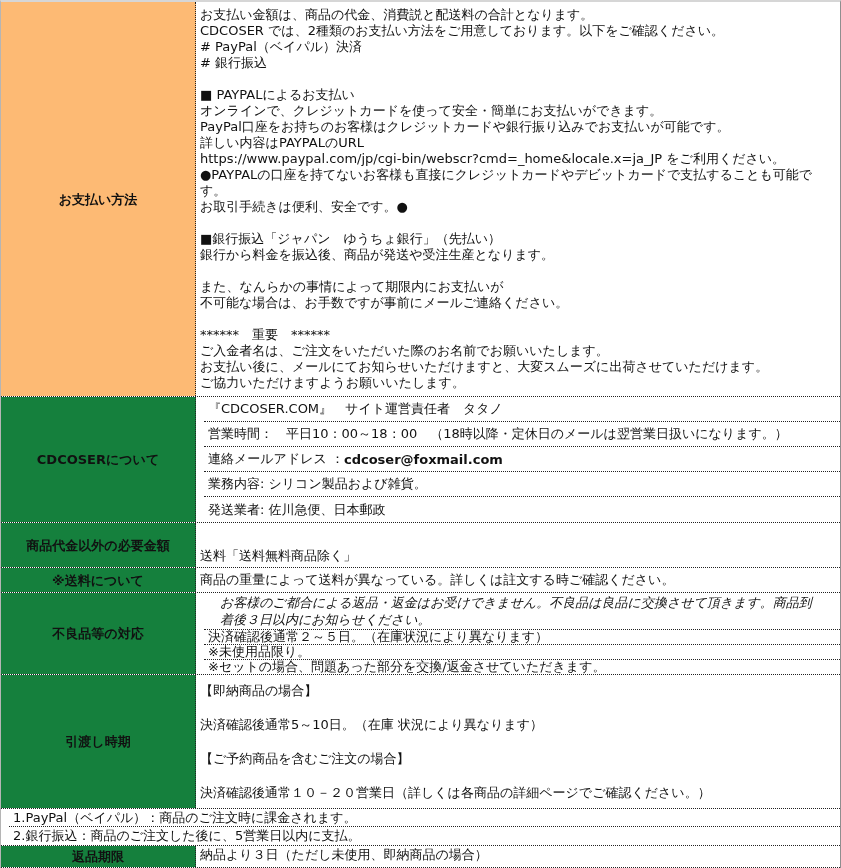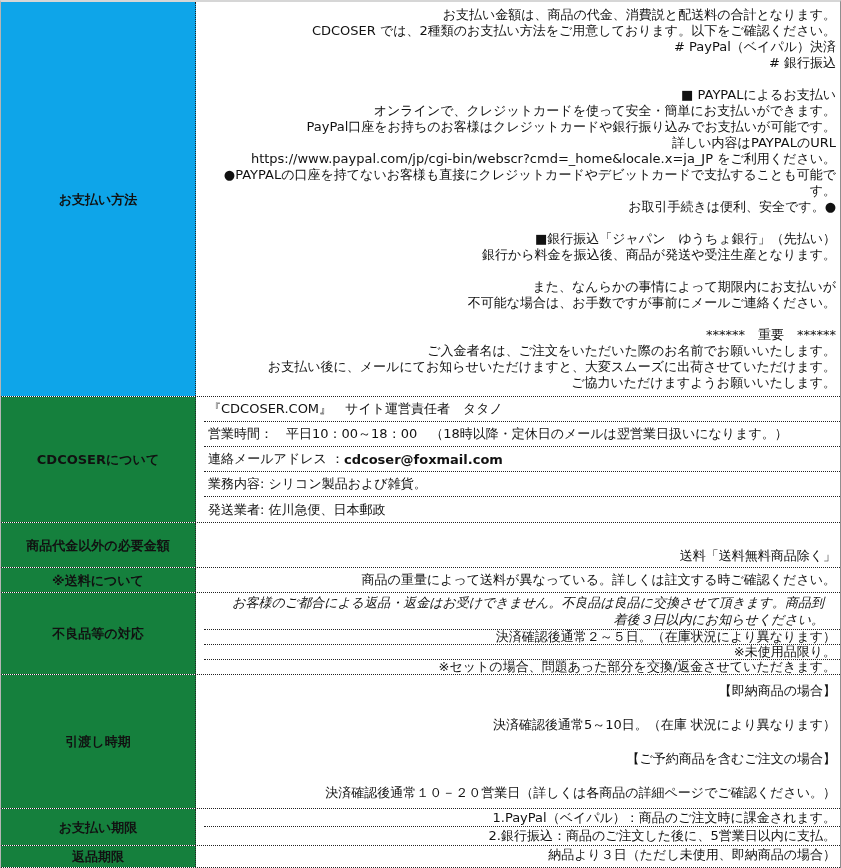--- a/index.html
+++ b/index.html
@@ -26,22 +26,22 @@
     border-right: 1px dotted #222222;
     display: flex;
     align-items: center;
     justify-content: center;
     text-align: center;
     font-weight: bold;
     background: #15803d;
     padding: 2px 6px;
     line-height: 17px;
   }
-  .hcell.white { background: #0ea5e9; }
-  .ccell { flex: 1 1 auto; min-width: 0; display: flex; flex-direction: column; text-align: right; }
+  .hcell.white { background: #fdba74; }
+  .ccell { flex: 1 1 auto; min-width: 0; display: flex; flex-direction: column; }
   .textblock { white-space: pre-line; padding: 5px 4px 2px 4px; line-height: 16px; }
   .tb-s1 { min-height: 394px; }
   .tb-s6 { line-height: 17px; padding: 7px 4px; min-height: 126px; }
   .subrow { border-bottom: 1px dotted #222222; padding: 0 4px; margin-left: 8px; }
   .subrow:last-child { border-bottom: none; }
   .row-mid  { height: 25px; display: flex; align-items: center; }
   .row-wrap { line-height: 17px; padding: 1px 16px; font-style: italic; }
   .row-thin { line-height: 14px; padding: 0 4px; }
   .row-pay  { line-height: 17px; height: 18px; }
   .row-single { line-height: 18px; height: 19px; padding: 0 4px; }
@@ -154,23 +154,20 @@
 
 決済確認後通常5～10日。（在庫 状況により異なります）
 
 【ご予約商品を含むご注文の場合】
 
 決済確認後通常１０－２０営業日（詳しくは各商品の詳細ページでご確認ください。）</div>
     </div>
   </div>
 
   <div class="section">
-    <div class="hcell">
-      <span>お支払い期限</span>
-    </div>
     <div class="ccell">
       <div class="subrow row-pay">
         <span>1.PayPal（ベイパル）：商品のご注文時に課金されます。</span>
       </div>
       <div class="subrow row-pay">
         <span>2.銀行振込：商品のご注文した後に、5営業日以内に支払。</span>
       </div>
     </div>
   </div>
 

